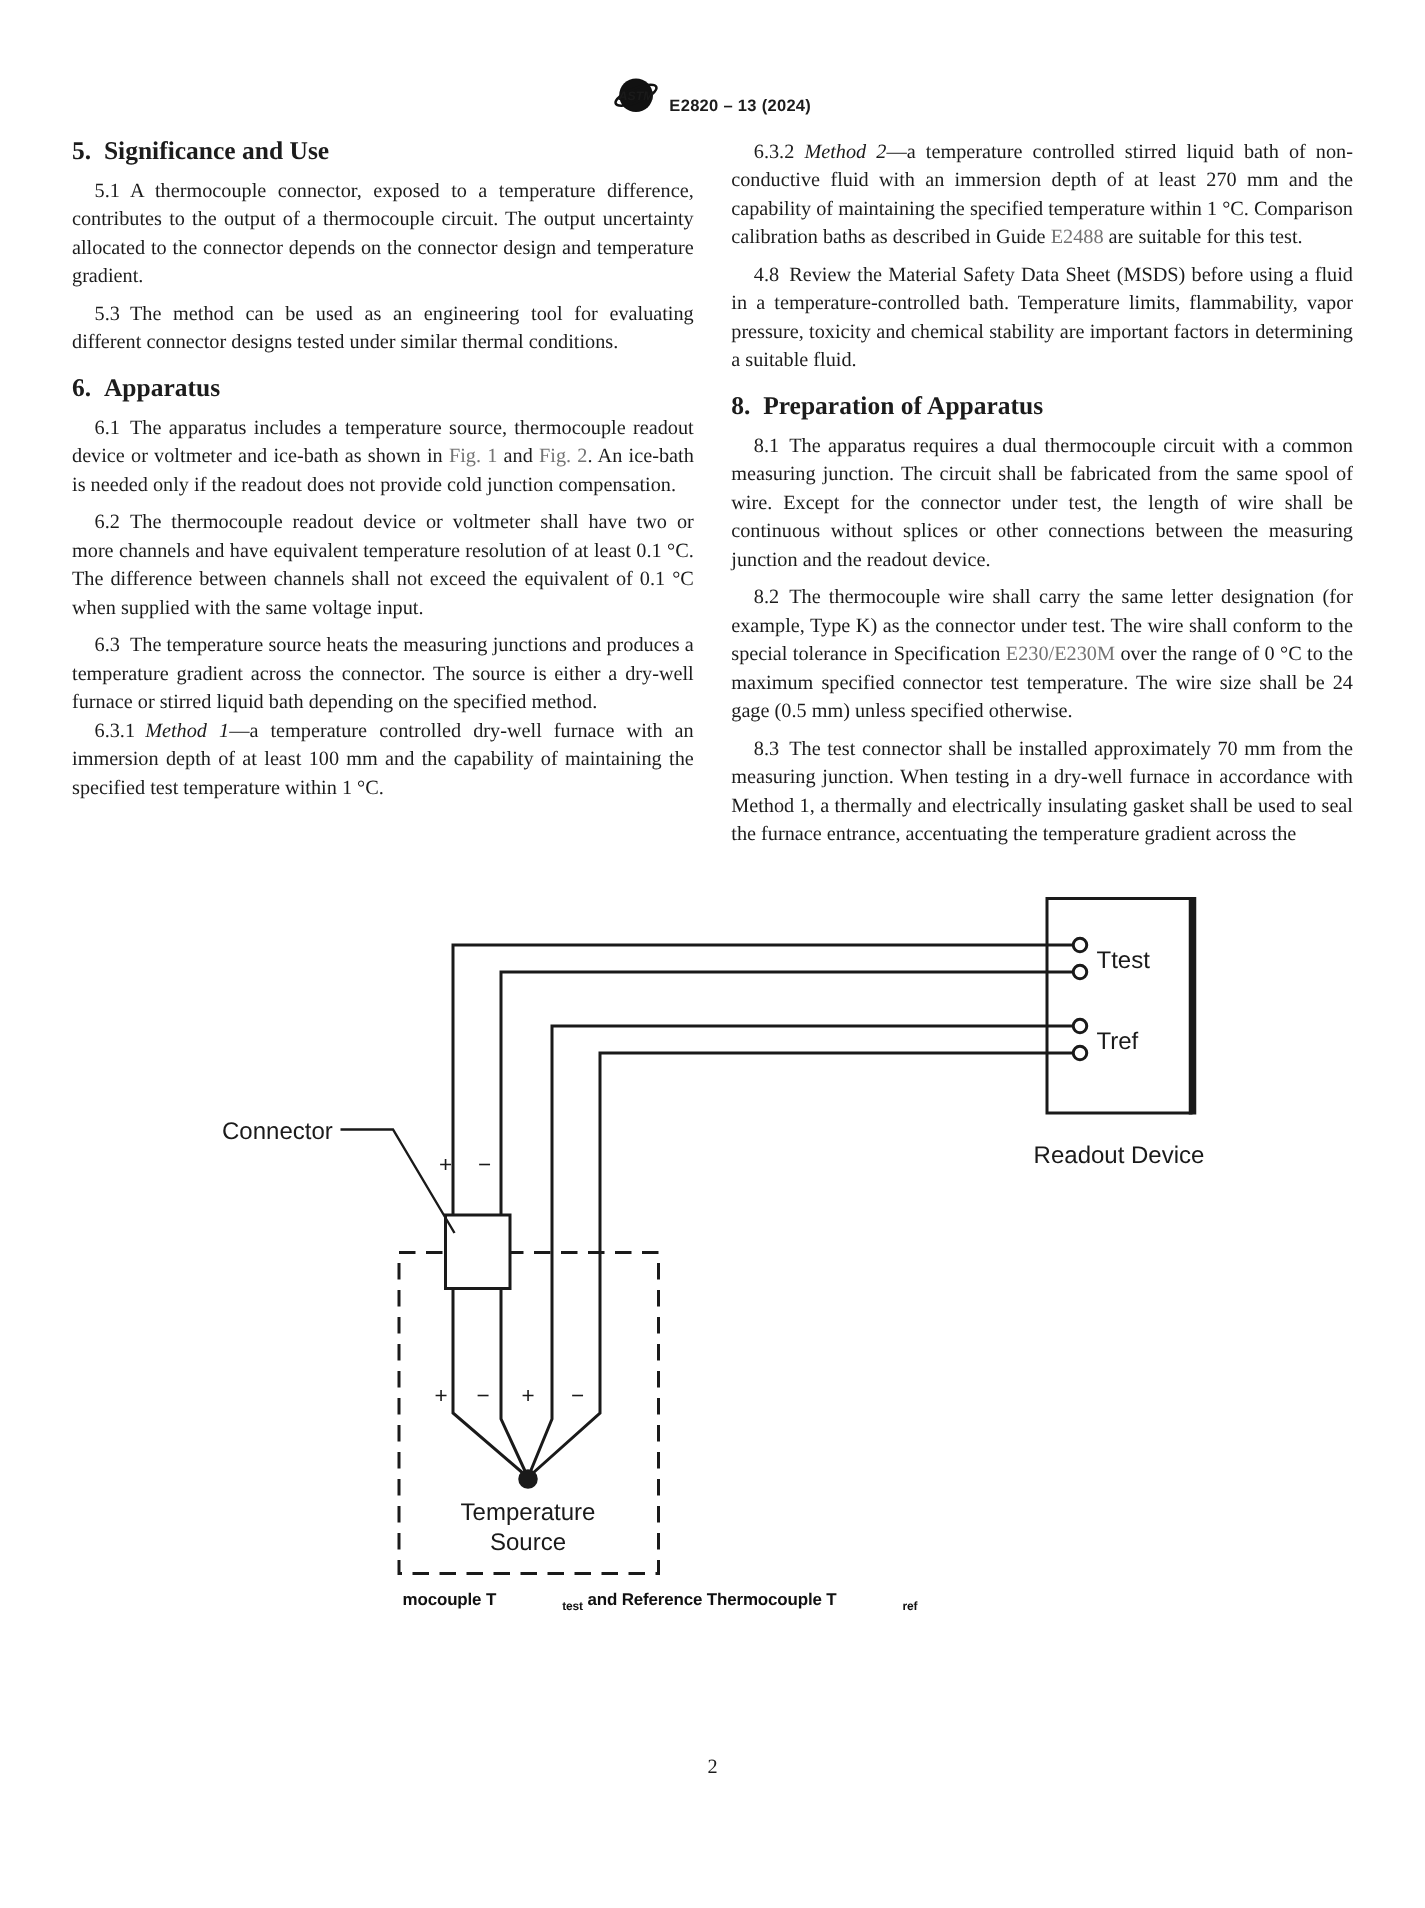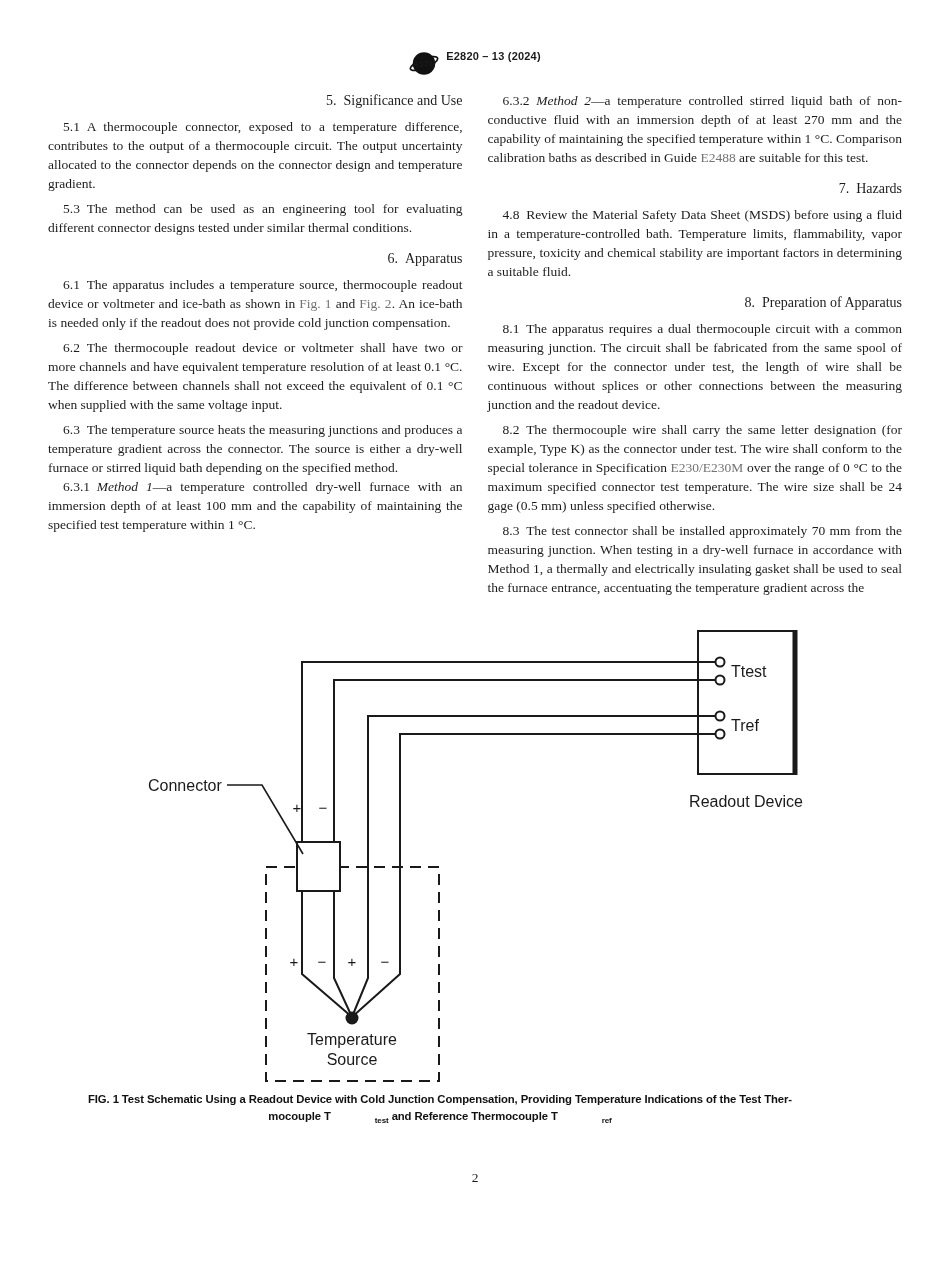--- a/index.html
+++ b/index.html
@@ -2,26 +2,26 @@
 <html><head>
 <meta charset="utf-8">
 <style>
   html,body{margin:0;padding:0;}
   body{
     width:950px;height:1272px;background:#ffffff;color:#1c1c1c;
     font-family:"Liberation Serif", serif;position:relative;overflow:hidden;
   }
   .page{padding:50px 48px 0 48px;position:relative;height:1222px;box-sizing:border-box;}
   
-  .doc-header{display:flex;justify-content:center;align-items:flex-start;gap:7px;margin-bottom:14px;}
+  .doc-header{display:flex;justify-content:center;align-items:flex-end;gap:7px;margin-bottom:14px;}
   .doc-code{font-family:"Liberation Sans", sans-serif;font-weight:bold;font-size:11px;letter-spacing:.2px;}
   
   .cols{display:flex;gap:25px;}
   .col{flex:1;min-width:0;text-align:justify;font-size:13.5px;line-height:19px;}
-  h2.sec{font-size:14px;font-weight:normal;margin:12px 0 7px 0;text-align:right;}
+  h2.sec{font-size:17px;font-weight:bold;margin:12px 0 7px 0;text-align:left;}
   h2.sec.first{margin-top:0;}
   p.para{margin:6px 0;text-indent:15px;}
   p.para.nogap-top{margin-top:0;}
   p.para.nogap-bottom{margin-bottom:0;}
   p.para.firstp{margin-top:0;}
   a.ref{color:#737373;text-decoration:none;cursor:pointer;}
   i.meth{font-style:italic;}
   
   .figure-wrap{width:760px;margin:14px 0 0 -48px;}
   .schematic{display:block;}
@@ -57,21 +57,20 @@
       <p class="para">5.1 A thermocouple connector, exposed to a temperature difference, contributes to the output of a thermocouple circuit. The output uncertainty allocated to the connector depends on the connector design and temperature gradient.</p>
       <p class="para">5.3 The method can be used as an engineering tool for evaluating different connector designs tested under similar thermal conditions.</p>
       <h2 class="sec">6. Apparatus</h2>
       <p class="para"><span>6.1 The apparatus includes a temperature source, thermocouple readout device or voltmeter and ice-bath as shown in </span><a class="ref">Fig. 1</a><span> and </span><a class="ref">Fig. 2</a><span>. An ice-bath is needed only if the readout does not provide cold junction compensation.</span></p>
       <p class="para">6.2 The thermocouple readout device or voltmeter shall have two or more channels and have equivalent temperature resolution of at least 0.1 °C. The difference between channels shall not exceed the equivalent of 0.1 °C when supplied with the same voltage input.</p>
       <p class="para nogap-bottom">6.3 The temperature source heats the measuring junctions and produces a temperature gradient across the connector. The source is either a dry-well furnace or stirred liquid bath depending on the specified method.</p>
       <p class="para nogap-top"><span>6.3.1 </span><i class="meth">Method 1</i><span>—a temperature controlled dry-well furnace with an immersion depth of at least 100 mm and the capability of maintaining the specified test temperature within 1 °C.</span></p>
     </div>
     <div class="col">
       <p class="para firstp"><span>6.3.2 </span><i class="meth">Method 2</i><span>—a temperature controlled stirred liquid bath of non-conductive fluid with an immersion depth of at least 270 mm and the capability of maintaining the specified temperature within 1 °C. Comparison calibration baths as described in Guide </span><a class="ref">E2488</a><span> are suitable for this test.</span></p>
-      <h2 class="sec">7. Hazards</h2>
       <p class="para">4.8 Review the Material Safety Data Sheet (MSDS) before using a fluid in a temperature-controlled bath. Temperature limits, flammability, vapor pressure, toxicity and chemical stability are important factors in determining a suitable fluid.</p>
       <h2 class="sec">8. Preparation of Apparatus</h2>
       <p class="para">8.1 The apparatus requires a dual thermocouple circuit with a common measuring junction. The circuit shall be fabricated from the same spool of wire. Except for the connector under test, the length of wire shall be continuous without splices or other connections between the measuring junction and the readout device.</p>
       <p class="para"><span>8.2 The thermocouple wire shall carry the same letter designation (for example, Type K) as the connector under test. The wire shall conform to the special tolerance in Specification </span><a class="ref">E230/E230M</a><span> over the range of 0 °C to the maximum specified connector test temperature. The wire size shall be 24 gage (0.5 mm) unless specified otherwise.</span></p>
       <p class="para">8.3 The test connector shall be installed approximately 70 mm from the measuring junction. When testing in a dry-well furnace in accordance with Method 1, a thermally and electrically insulating gasket shall be used to seal the furnace entrance, accentuating the temperature gradient across the</p>
     </div>
   </div>
 
   <div class="figure-wrap">
     <svg class="schematic" width="950" height="472" viewBox="0 0 950 472">
@@ -107,20 +106,19 @@
       <text x="297" y="196" font-size="15" text-anchor="middle">+</text>
       <text x="323" y="196" font-size="15" text-anchor="middle">−</text>
 
       <text x="294" y="350" font-size="15" text-anchor="middle">+</text>
       <text x="322" y="350" font-size="15" text-anchor="middle">−</text>
       <text x="352" y="350" font-size="15" text-anchor="middle">+</text>
       <text x="385" y="350" font-size="15" text-anchor="middle">−</text>
     </svg>
 
     <div class="figcaption">
-      <div>FIG. 1 Test Schematic Using a Readout Device with Cold Junction Compensation, Providing Temperature Indications of the Test Ther-</div>
       <div><span>mocouple T</span><sub>test</sub><span> and Reference Thermocouple T</span><sub>ref</sub></div>
     </div>
   </div>
 
   <div class="page-number">2</div>
 
 </div>
 
 </body></html>

